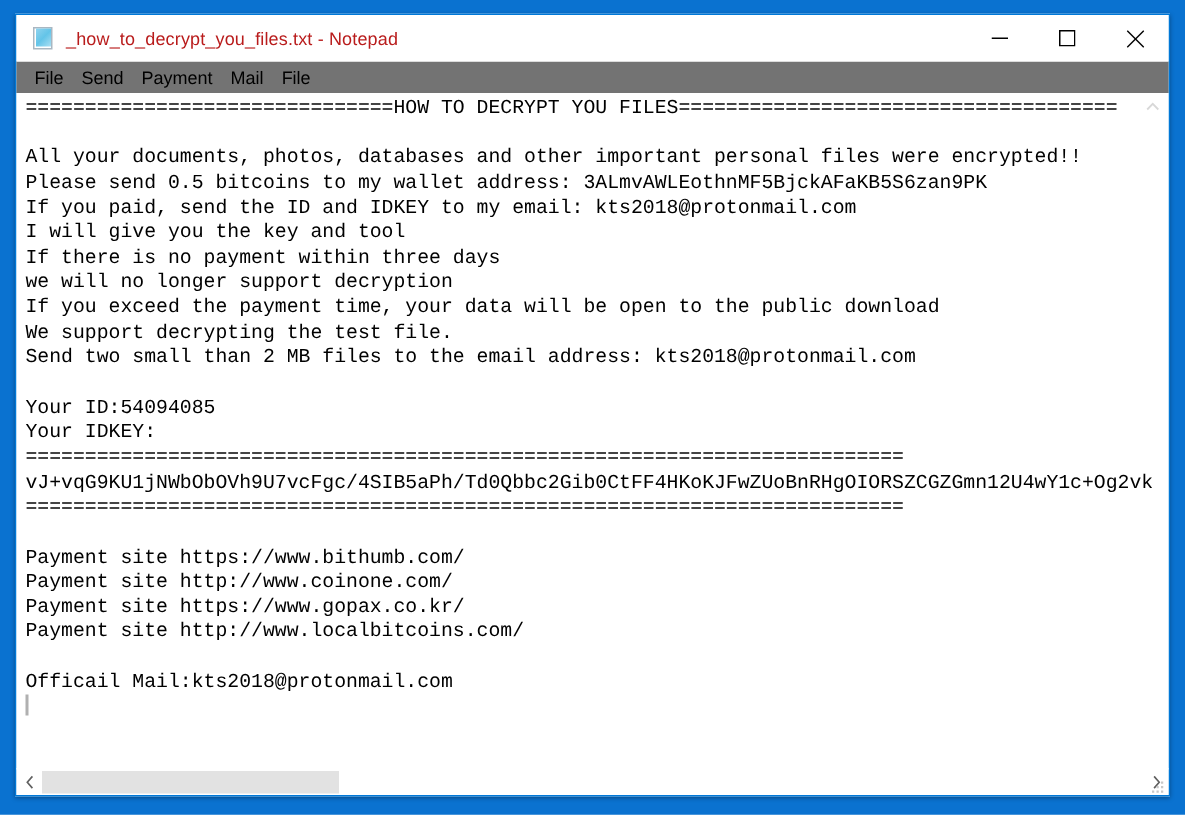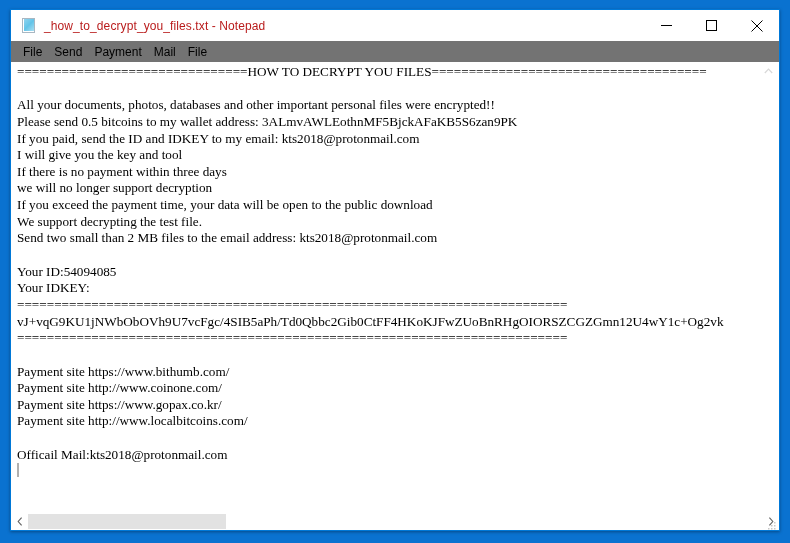--- a/index.html
+++ b/index.html
@@ -112,21 +112,21 @@
     flex: 1;
     position: relative;
     background: #ffffff;
     overflow: hidden;
   }
   #text-area {
     position: absolute;
     left: 0; top: 0; right: 0; bottom: 0;
     padding: 2px 0 0 6px;
     overflow: hidden;
-    font-family: Liberation Serif, serif;
+    font-family: Liberation Mono, monospace;
     font-size: 13.2px;
     line-height: 16.65px;
     color: #000000;
     white-space: pre;
     letter-spacing: 0px;
   }
   .tline {
     height: 16.65px;
     white-space: pre;
   }

